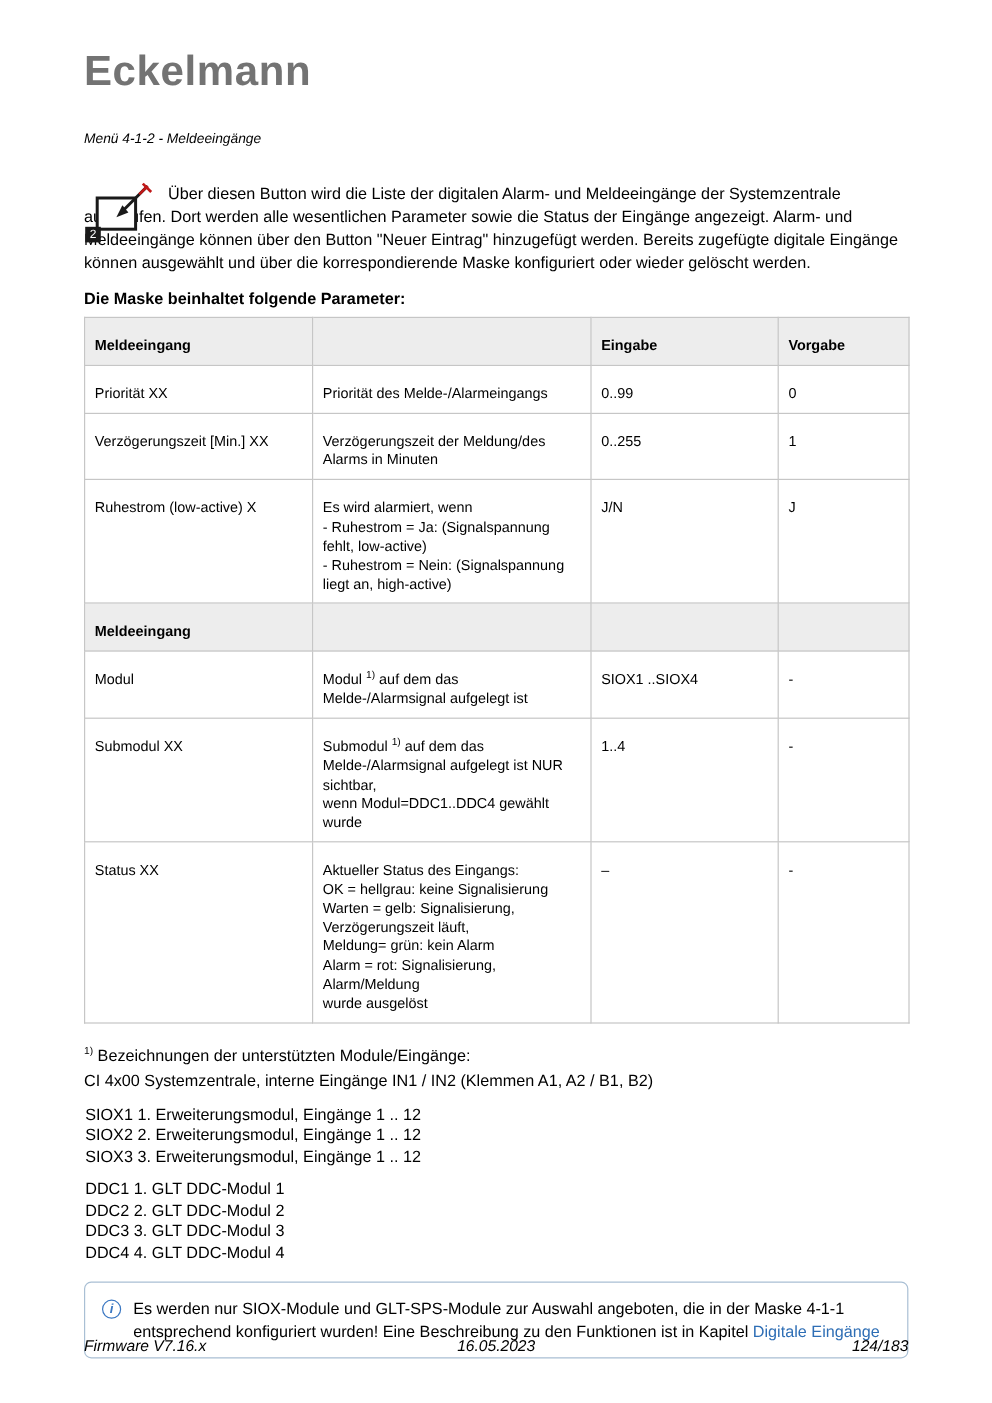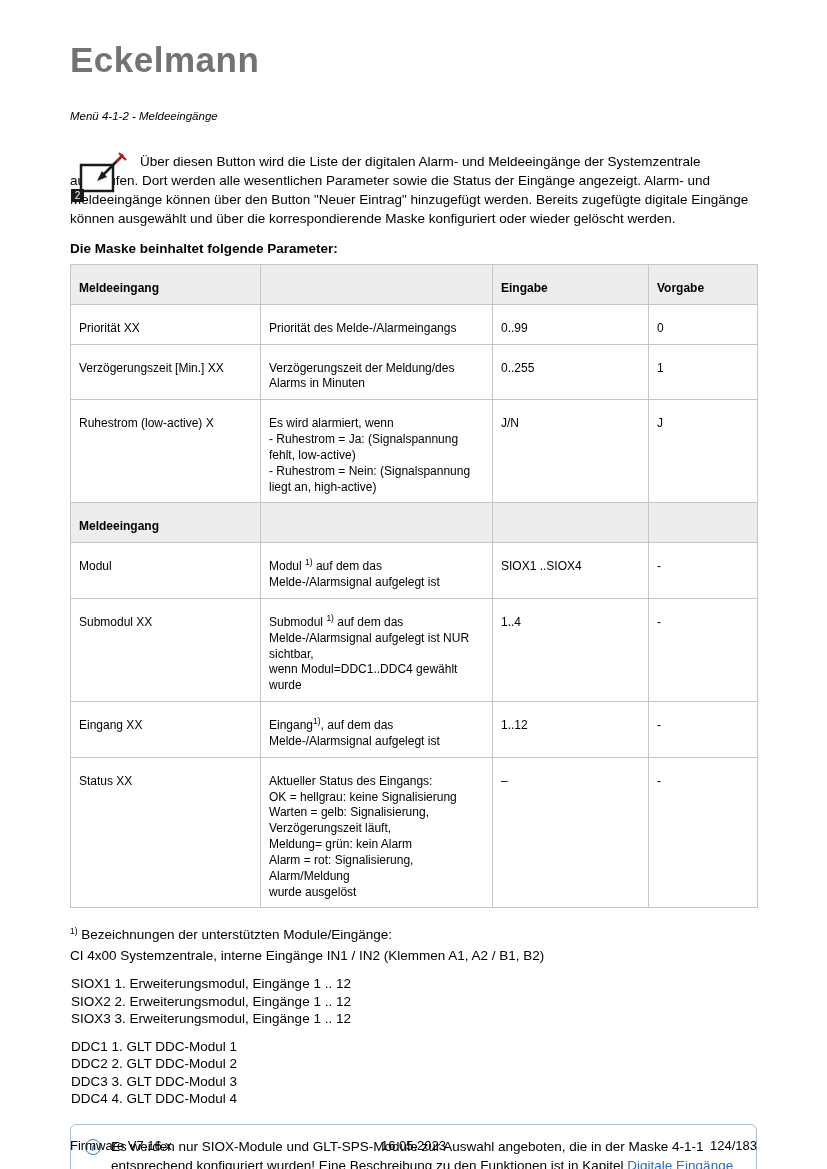--- a/index.html
+++ b/index.html
@@ -98,23 +98,24 @@
     color: #3a77c2;
     font-size: 11px;
     font-style: italic;
     font-weight: bold;
     display: flex; align-items: center; justify-content: center;
   }
   .info-text { margin: 0; font-size: 13.5px; line-height: 19px; }
   .link { color: #2e6eb5; text-decoration: none; cursor: pointer; }
   .footer {
     position: absolute;
-    left: 70px; right: 70px; bottom: 16px;
+    left: 70px; right: 70px; bottom: 40px;
     display: flex;
     font-size: 13px;
+    font-style: italic;
   }
   .footer span { flex: 1; }
   .footer .f-center { text-align: center; }
   .footer .f-right { text-align: right; }
 </style>
 </head>
 <body>
 
 <div class="page">
 
@@ -187,26 +188,20 @@
         <td>-</td>
       </tr>
       <tr>
         <td>Submodul XX</td>
         <td class="pre"><span>Submodul </span><sup>1)</sup><span> auf dem das Melde-/Alarmsignal aufgelegt ist NUR sichtbar,
 wenn Modul=DDC1..DDC4 gewählt wurde</span></td>
         <td>1..4</td>
         <td>-</td>
       </tr>
       <tr>
-        <td>Eingang XX</td>
-        <td class="pre"><span>Eingang</span><sup>1)</sup><span>, auf dem das Melde-/Alarmsignal aufgelegt ist</span></td>
-        <td>1..12</td>
-        <td>-</td>
-      </tr>
-      <tr>
         <td>Status XX</td>
         <td class="pre">Aktueller Status des Eingangs:
 OK = hellgrau: keine Signalisierung
 Warten = gelb: Signalisierung,
 Verzögerungszeit läuft,
 Meldung= grün: kein Alarm
 Alarm = rot: Signalisierung, Alarm/Meldung
 wurde ausgelöst</td>
         <td>–</td>
         <td>-</td>

